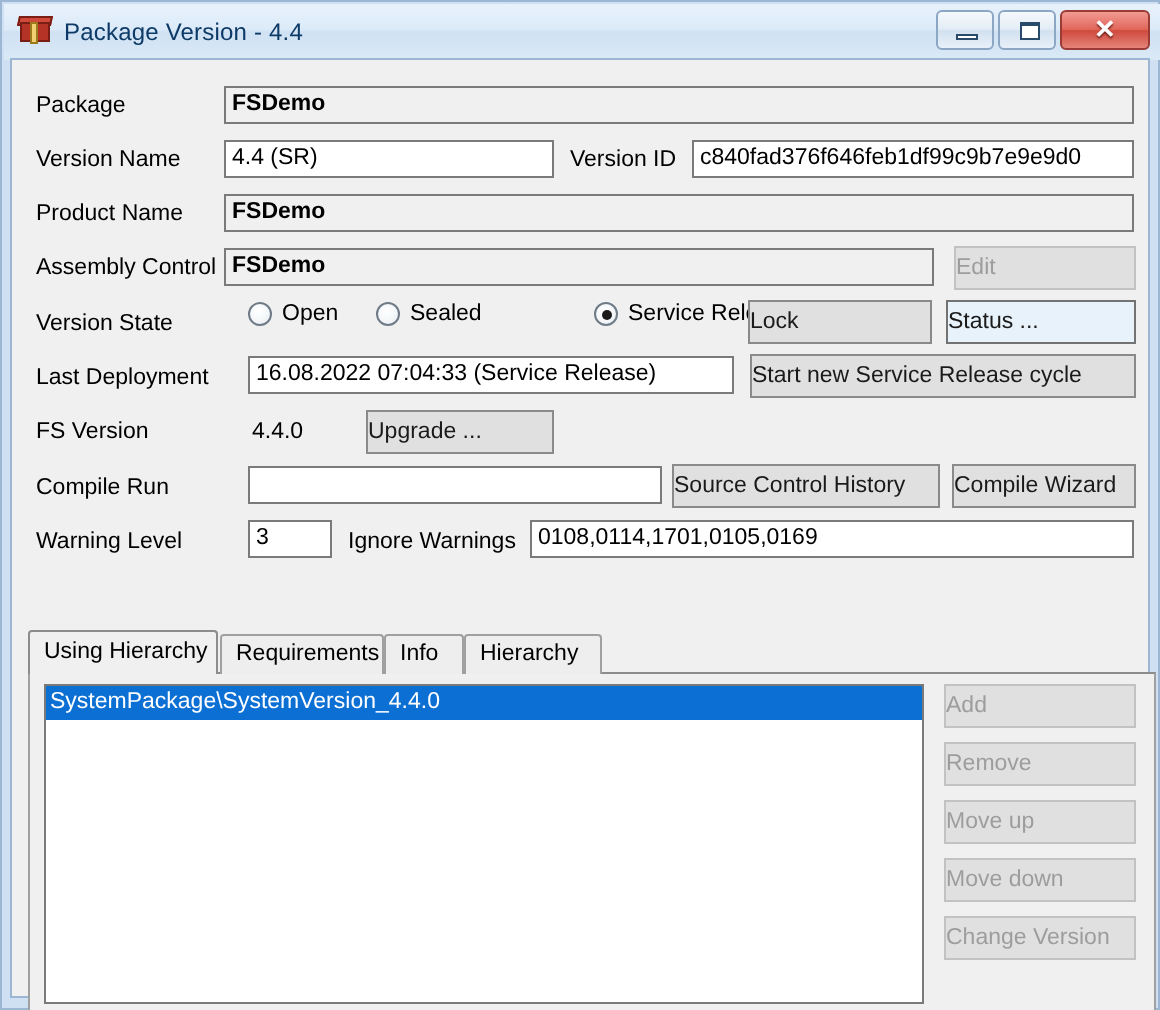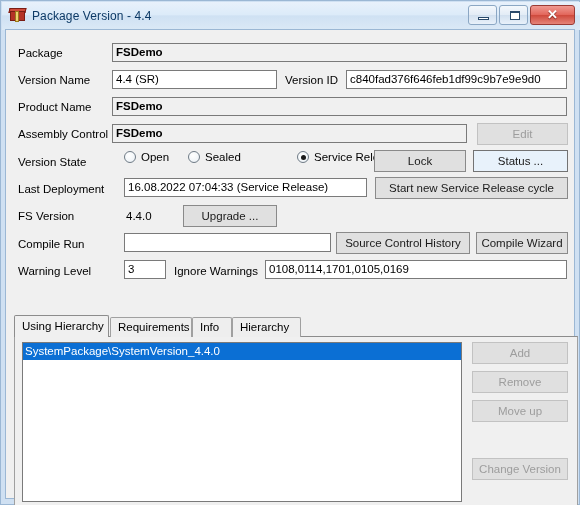--- a/index.html
+++ b/index.html
@@ -133,21 +133,21 @@
   }
 
   .btn {
     position: absolute;
     box-sizing: border-box;
     border: 1px solid #8a8a8a;
     background: #e0e0e0;
     font-family: "Liberation Sans", sans-serif;
     font-size: 11.5px;
     color: #1a1a1a;
-    text-align: center;
+    text-align: left;
     line-height: 20px;
     height: 22px;
     cursor: default;
     white-space: nowrap;
     overflow: hidden;
   }
   .btn.disabled {
     color: #9d9d9d;
     background: #e0e0e0;
     border-color: #c2c2c2;
@@ -340,17 +340,18 @@
         <div class="tab" style="left:218px; width:69px;">Hierarchy</div>
       </div>
 
       <div class="listbox">
         <div class="list-item selected">SystemPackage\SystemVersion_4.4.0</div>
       </div>
 
       <div class="btn disabled" style="left:466px; top:312px; width:96px;">Add</div>
       <div class="btn disabled" style="left:466px; top:341px; width:96px;">Remove</div>
       <div class="btn disabled" style="left:466px; top:370px; width:96px;">Move up</div>
+      <div class="btn disabled" style="left:466px; top:399px; width:96px;">Move down</div>
       <div class="btn disabled" style="left:466px; top:428px; width:96px;">Change Version</div>
 
     </div>
   </div>
 </div>
 
 </body></html>

